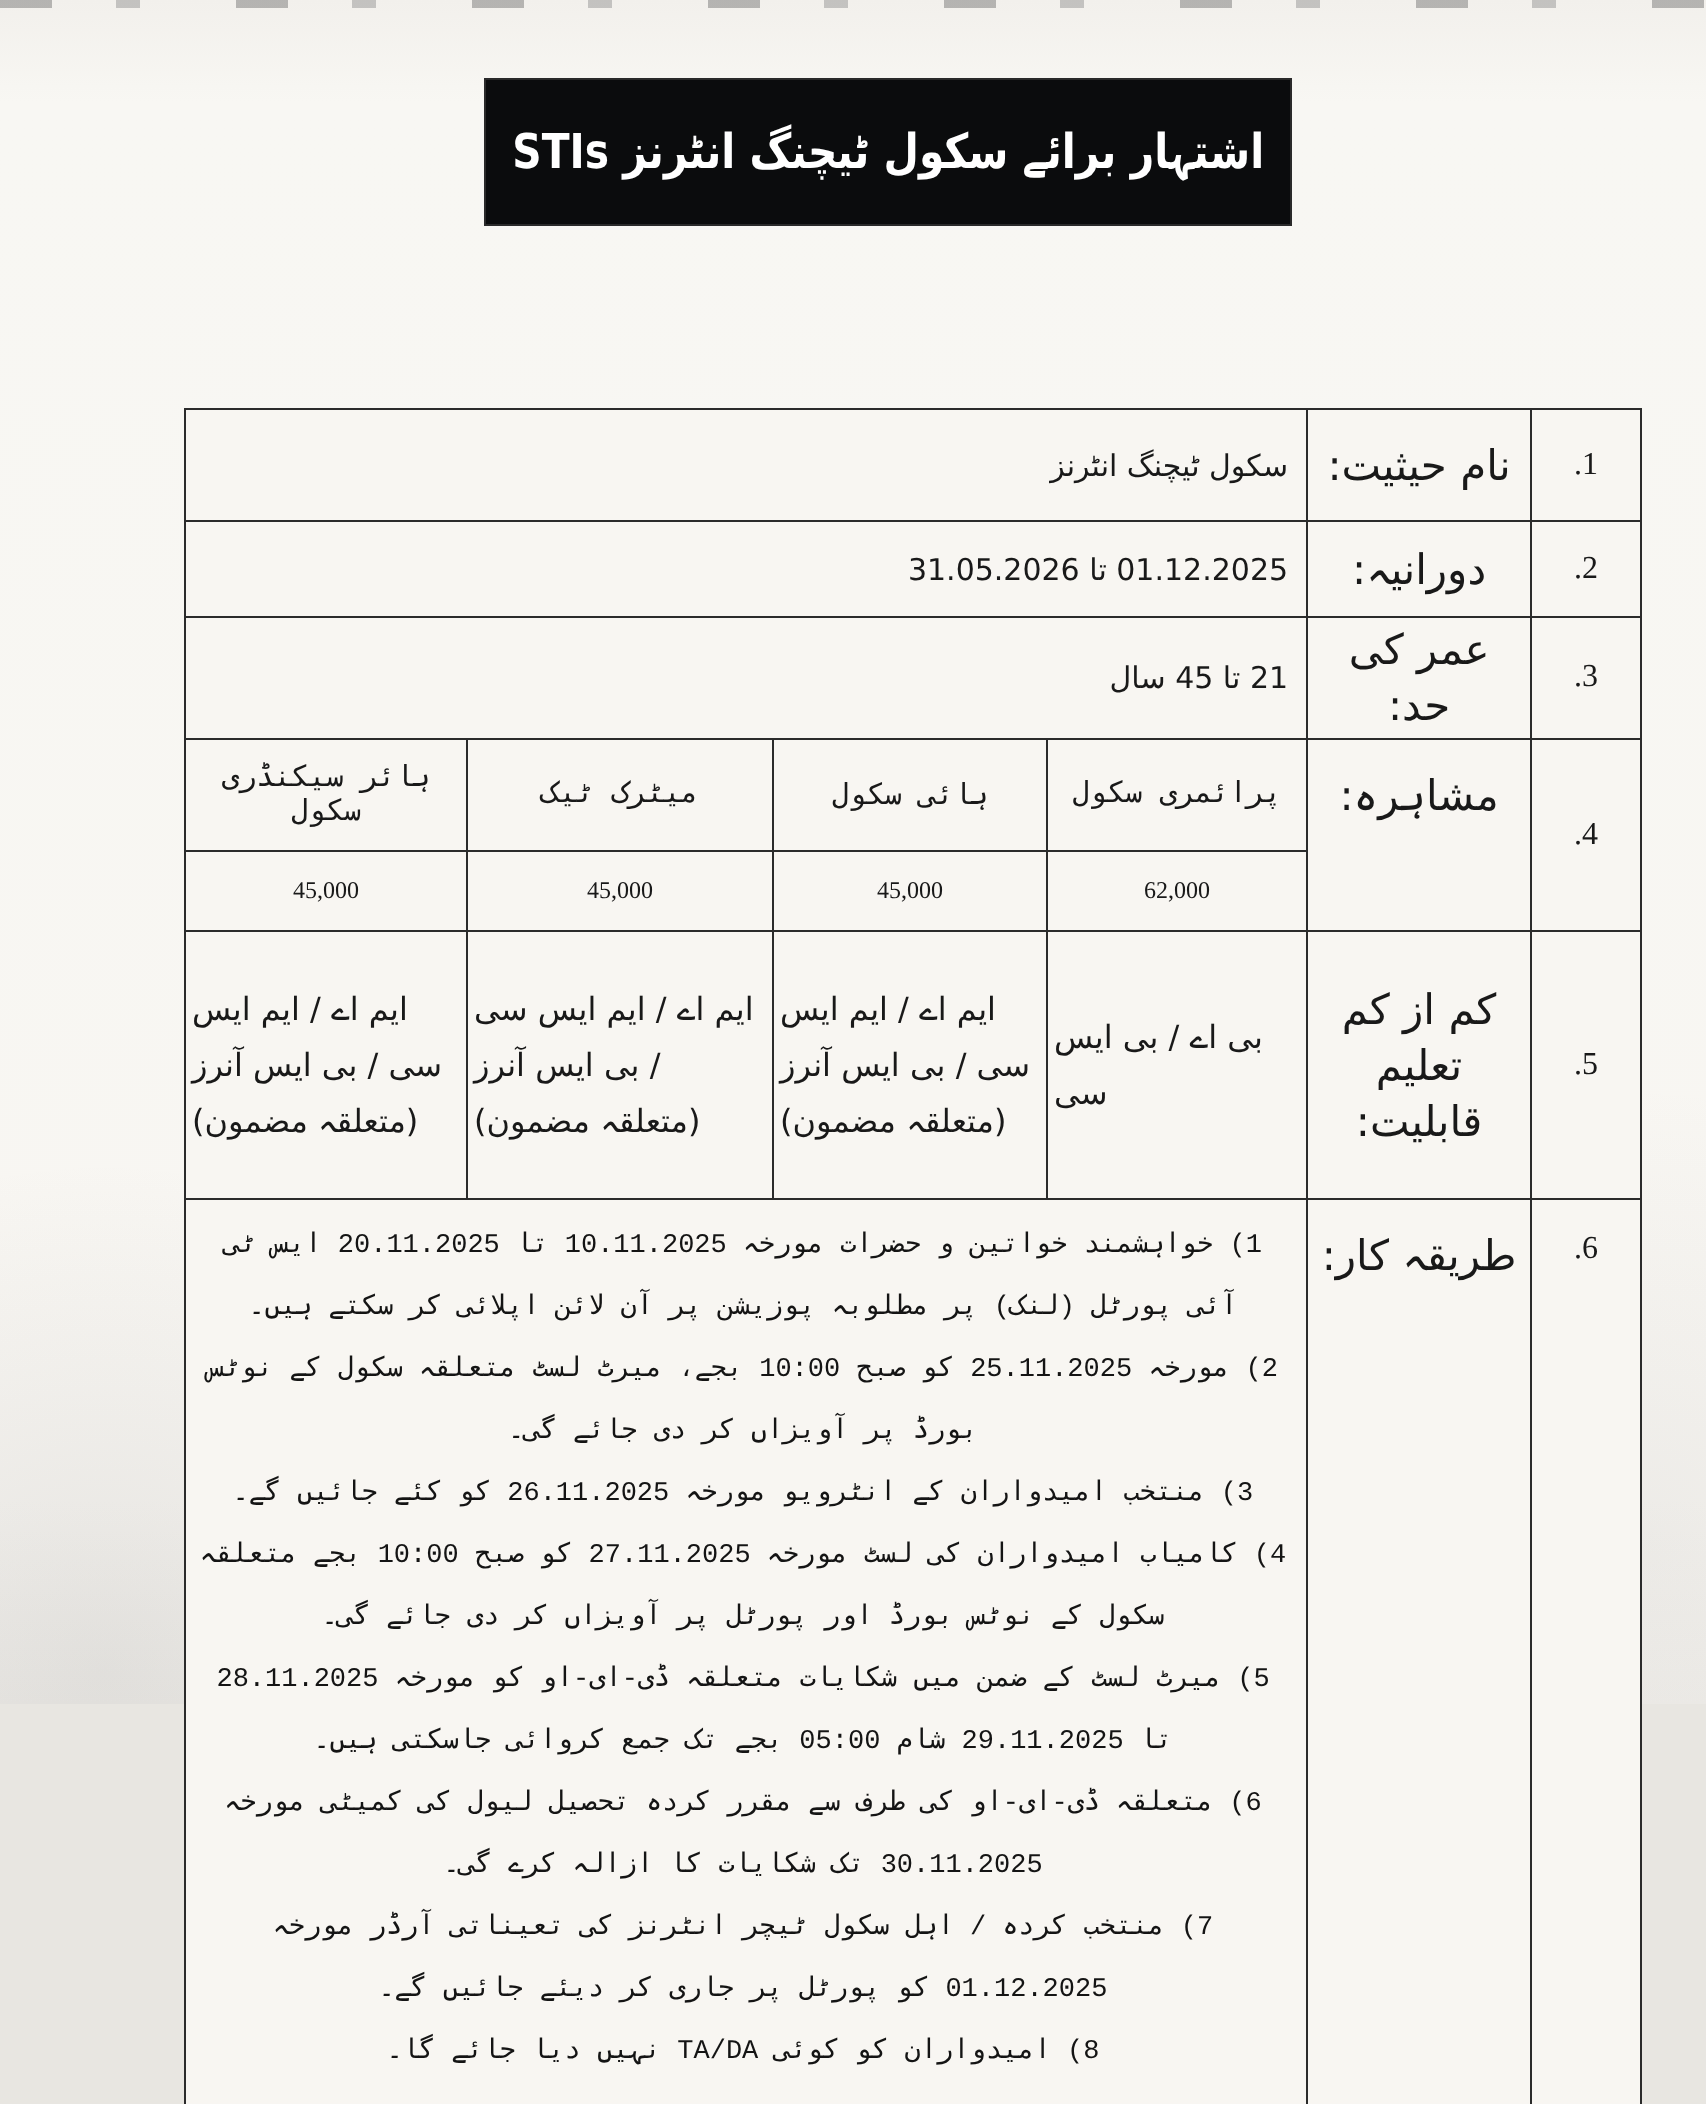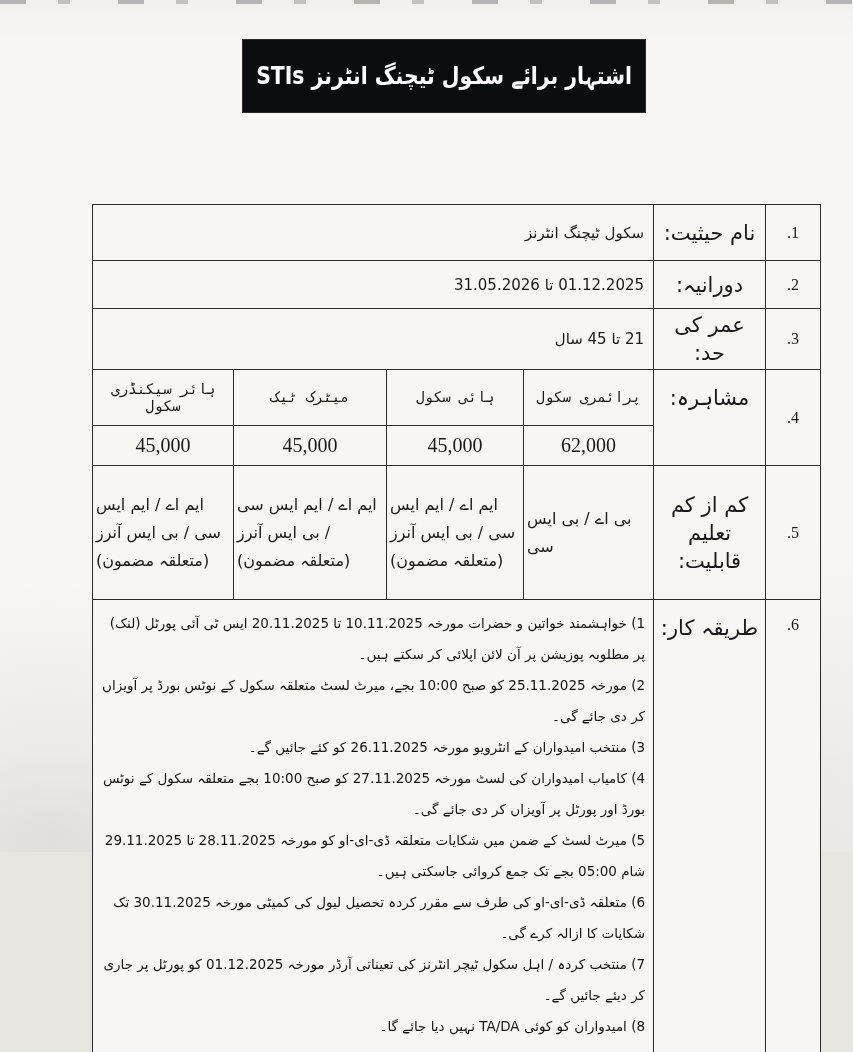--- a/index.html
+++ b/index.html
@@ -23,27 +23,27 @@
   .intro .l2{text-align:right;}
   table.doc{position:absolute;left:92px;top:204px;width:728px;border-collapse:collapse;
     table-layout:fixed;direction:rtl;background:#f8f6f2;z-index:2;}
   td{border:1.6px solid #2b2b2b;vertical-align:middle;padding:2px 6px;color:#191919;}
   td.num{font-family:"Liberation Serif",serif;direction:ltr;text-align:center;font-size:16px;padding:0;}
   td.lab{font-size:21px;text-align:center;line-height:28px;padding:2px 3px;}
   td.val{font-size:15px;text-align:right;padding-left:12px;padding-right:9px;}
   tr.r1{height:56px;} tr.r2{height:48px;} tr.r3{height:45px;}
   tr.r4a{height:56px;} tr.r4b{height:40px;} tr.r5{height:134px;}
   td.colhead{font-size:14.5px;text-align:center;font-family:Liberation Mono, monospace;}
-  td.amount{font-family:"Liberation Serif",serif;direction:ltr;font-size:20px;text-align:center;}
+  td.amount{font-family:"Liberation Serif",serif;direction:ltr;font-size:12px;text-align:center;}
   td.qual{font-size:16px;text-align:left;line-height:28px;vertical-align:middle;padding:4px 3px;margin-left:29px;}
   td.vtop{vertical-align:top;padding-top:14px;}
   td.numtop{vertical-align:top;padding-top:16px;}
   td.proc{vertical-align:top;padding:8px 8px 6px 5px;}
   tr.r6 td{height:452px;}
-  .item{direction:rtl;text-align:right;font-size:13.5px;line-height:31px;color:#141414;}
+  .item{direction:rtl;text-align:center;font-size:13.5px;line-height:31px;color:#141414;font-family:Liberation Mono, monospace;}
   .cutoff{position:absolute;left:335px;bottom:1px;width:365px;height:6px;opacity:.65;z-index:1;
     border-radius:2px;
     background:repeating-linear-gradient(90deg,#3c3c3c 0 9px,transparent 9px 17px,#2f2f2f 17px 30px,transparent 30px 41px);}
 </style>
 </head>
 <body>
 
 <div class="paper">
   <div class="edge-artifact"></div>
 

